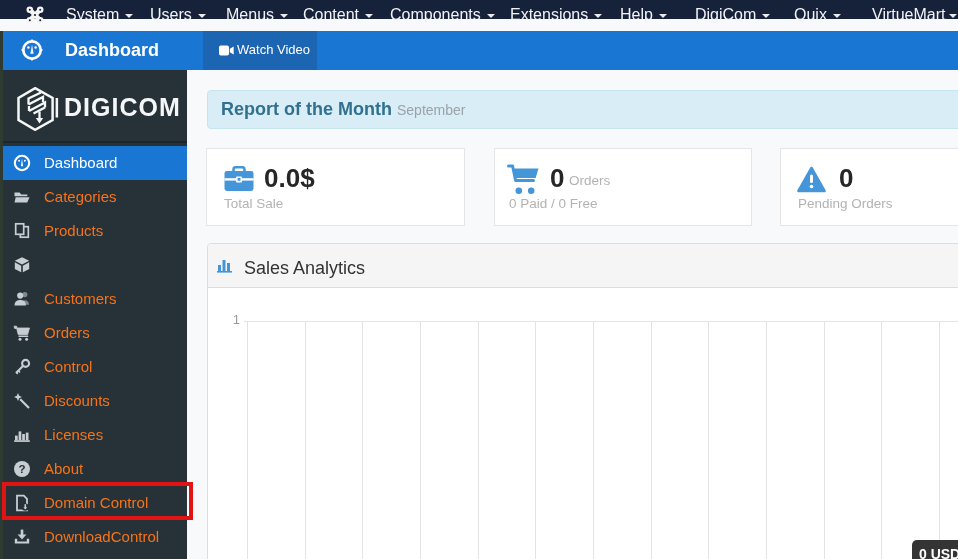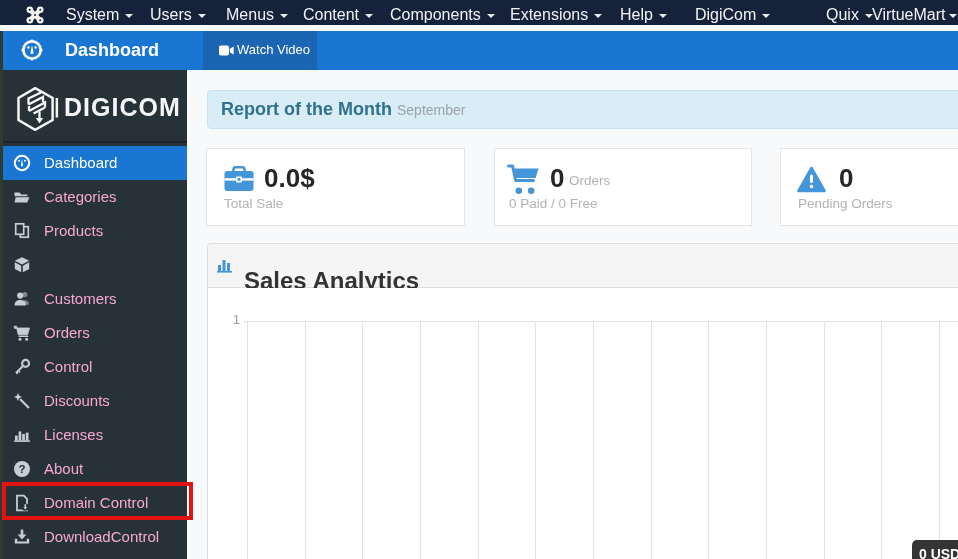--- a/index.html
+++ b/index.html
@@ -1,28 +1,28 @@
 <!DOCTYPE html>
 <html><head><meta charset="utf-8"><style>
 *{margin:0;padding:0;box-sizing:border-box}
 html,body{width:958px;height:559px;overflow:hidden}
 body{font-family:"Liberation Sans",sans-serif;position:relative;background:#f8f9fa}
 .abs{position:absolute}
 .tm{position:absolute;top:0;height:31px;line-height:30px;color:#f2f3f5;font-size:16px;white-space:nowrap}
 .caret{display:inline-block;width:0;height:0;border-left:4px solid transparent;border-right:4px solid transparent;border-top:4px solid #e8eaec;margin-left:6px;vertical-align:2px}
-.srow{position:absolute;left:0;width:187px;height:34px;color:#f9a8d4;font-size:15px}
+.srow{position:absolute;left:0;width:187px;height:34px;color:#f97316;font-size:15px}
 .srow .ic{position:absolute;left:13px;top:8px;width:18px;height:18px}
 .srow .tx{position:absolute;left:44px;top:0;line-height:34px}
 .bignum{top:12px;line-height:34px;font-size:26px;font-weight:bold;color:#262626}
 .smlab{top:46px;line-height:18px;font-size:13.5px;color:#b3b3b3}
 .vl{position:absolute;top:33px;width:1px;height:321px;background:#e3e3e3}
 </style></head>
 <body>
 
-<div class="abs" style="left:0;top:0;width:958px;height:25px;background:#16223a">
+<div class="abs" style="left:0;top:0;width:958px;height:19px;background:#16223a">
   <svg class="abs" style="left:26px;top:6px" width="18" height="18" viewBox="0 0 18 18">
     <g stroke="#f4f4f2" stroke-width="4.6" stroke-linecap="round">
       <path d="M4.2 4.2 L13.8 13.8"></path>
         <path d="M13.8 4.2 L4.2 13.8"></path>
     </g>
     <g fill="#f4f4f2">
       <circle cx="3.8" cy="3.8" r="3.3"></circle>
         <circle cx="14.2" cy="3.8" r="3.3"></circle>
       <circle cx="3.8" cy="14.2" r="3.3"></circle>
         <circle cx="14.2" cy="14.2" r="3.3"></circle>
@@ -36,21 +36,21 @@
     </g>
   </svg>
   <span class="tm" style="left:66px">System<span class="caret"></span></span>
   <span class="tm" style="left:150px">Users<span class="caret"></span></span>
   <span class="tm" style="left:226px">Menus<span class="caret"></span></span>
   <span class="tm" style="left:303px">Content<span class="caret"></span></span>
   <span class="tm" style="left:390px">Components<span class="caret"></span></span>
   <span class="tm" style="left:510px">Extensions<span class="caret"></span></span>
   <span class="tm" style="left:620px">Help<span class="caret"></span></span>
   <span class="tm" style="left:695px">DigiCom<span class="caret"></span></span>
-  <span class="tm" style="left:826px">Quix<span class="caret"></span></span>
+  <span class="tm" style="left:794px">Quix<span class="caret"></span></span>
   <span class="tm" style="left:872px">VirtueMart<span class="caret" style="margin-left:3px"></span></span>
 </div>
 
 <div class="abs" style="left:0;top:31px;width:958px;height:39px;background:#1976d2">
   <svg class="abs" style="left:21px;top:8px" width="22" height="22" viewBox="0 0 22 22">
     <circle cx="11" cy="11" r="8.7" fill="none" stroke="#fff" stroke-width="2.7"></circle>
     <path d="M11 5.8 L9.4 14.8 L12.6 14.8 Z" fill="#fff"></path>
     <circle cx="7.4" cy="8.6" r="1.25" fill="#fff"></circle>
     <circle cx="14.6" cy="8.6" r="1.25" fill="#fff"></circle>
     <g stroke="#fff" stroke-width="1.6">
@@ -238,21 +238,21 @@
 <div class="abs" style="left:207px;top:243px;width:846px;height:400px;background:#fff;border:1px solid #ddd;border-radius:4px 4px 0 0">
   <div class="abs" style="left:0;top:0;width:844px;height:44px;background:#f5f5f5;border-bottom:1px solid #ddd;border-radius:4px 4px 0 0">
     <svg class="abs" style="left:9px;top:13px" width="17" height="16" viewBox="0 0 17 16">
       <g fill="#4596d8">
         <rect x="1" y="8" width="3" height="6"></rect>
         <rect x="5.5" y="3" width="3" height="11"></rect>
         <rect x="10" y="6" width="3" height="8"></rect>
       </g>
       <rect x="0" y="14" width="15" height="1.6" fill="#4596d8"></rect>
     </svg>
-    <span class="abs" style="left:36px;top:16px;line-height:41px;font-size:24px;font-weight:bold;color:#333">Sales Analytics</span>
+    <span class="abs" style="left:36px;top:4px;line-height:41px;font-size:18px;font-weight:normal;color:#333">Sales Analytics</span>
   </div>
   <div id="chart" class="abs" style="left:0;top:44px;width:844px;height:354px;background:#fff">
     <span class="abs" style="left:10px;top:24px;width:22px;text-align:right;font-size:13px;color:#9b9b9b">1</span>
     <div class="abs" style="left:36px;top:33px;width:808px;height:1px;background:#e4e4e4"></div>
     <div class="vl" style="left:39px"></div>
     <div class="vl" style="left:97px"></div>
     <div class="vl" style="left:154px"></div>
     <div class="vl" style="left:212px"></div>
     <div class="vl" style="left:270px"></div>
     <div class="vl" style="left:327px"></div>

